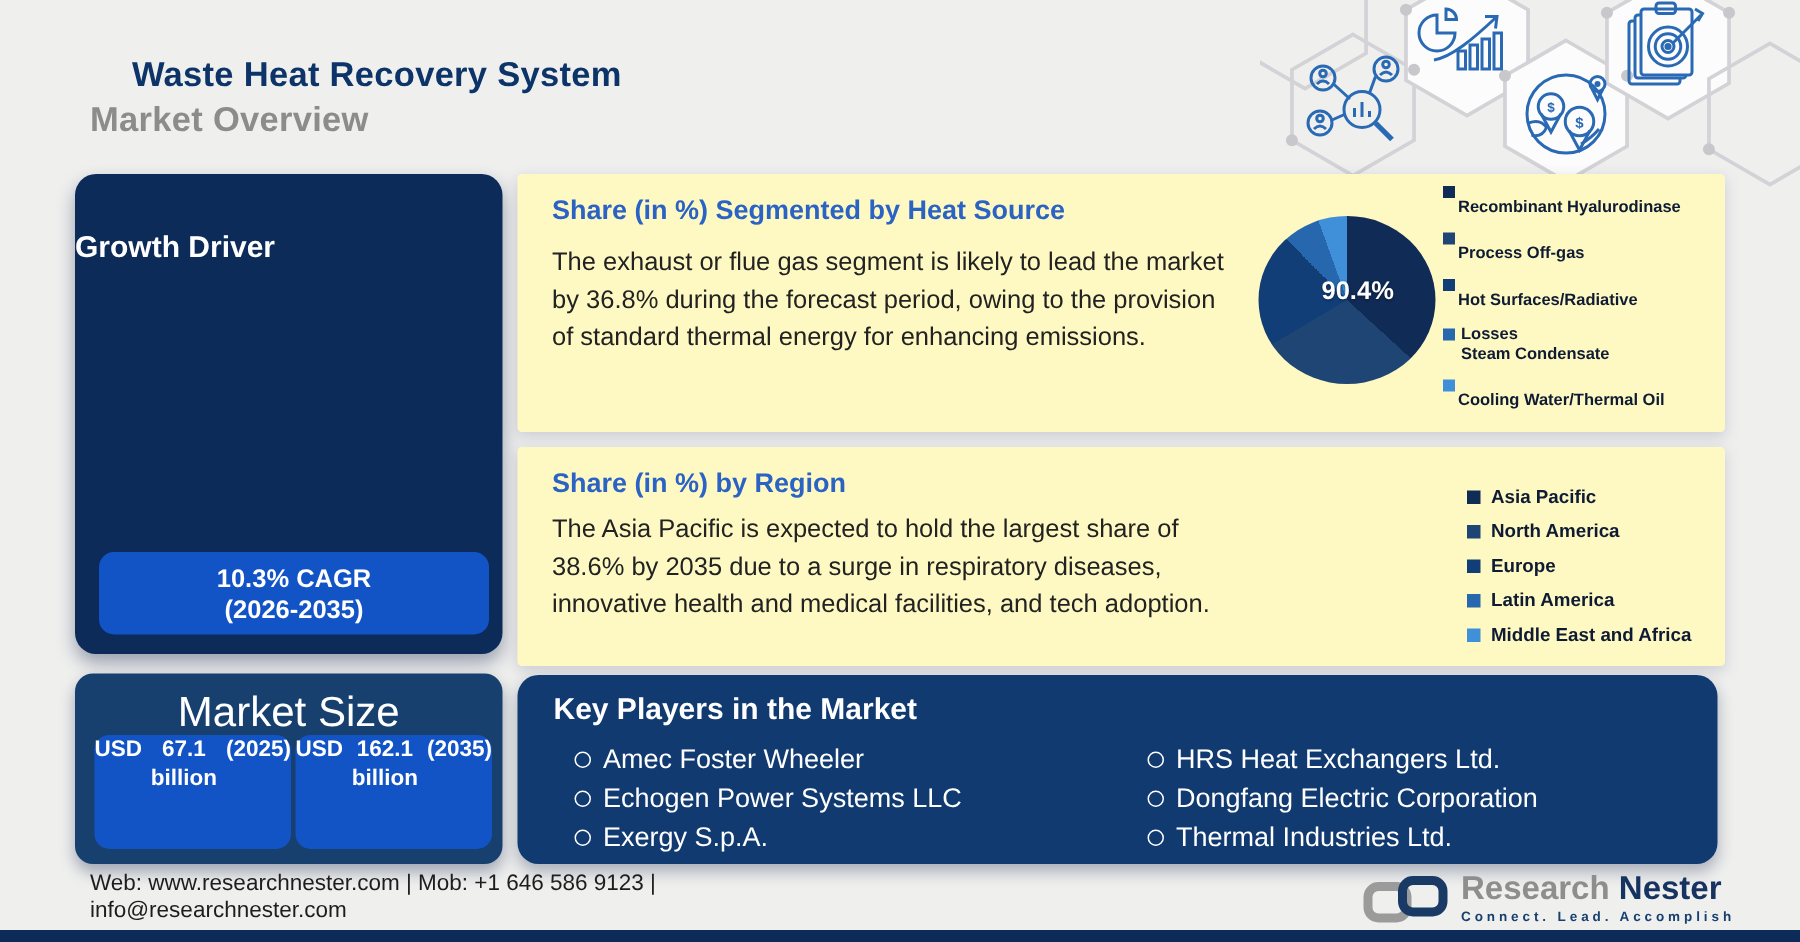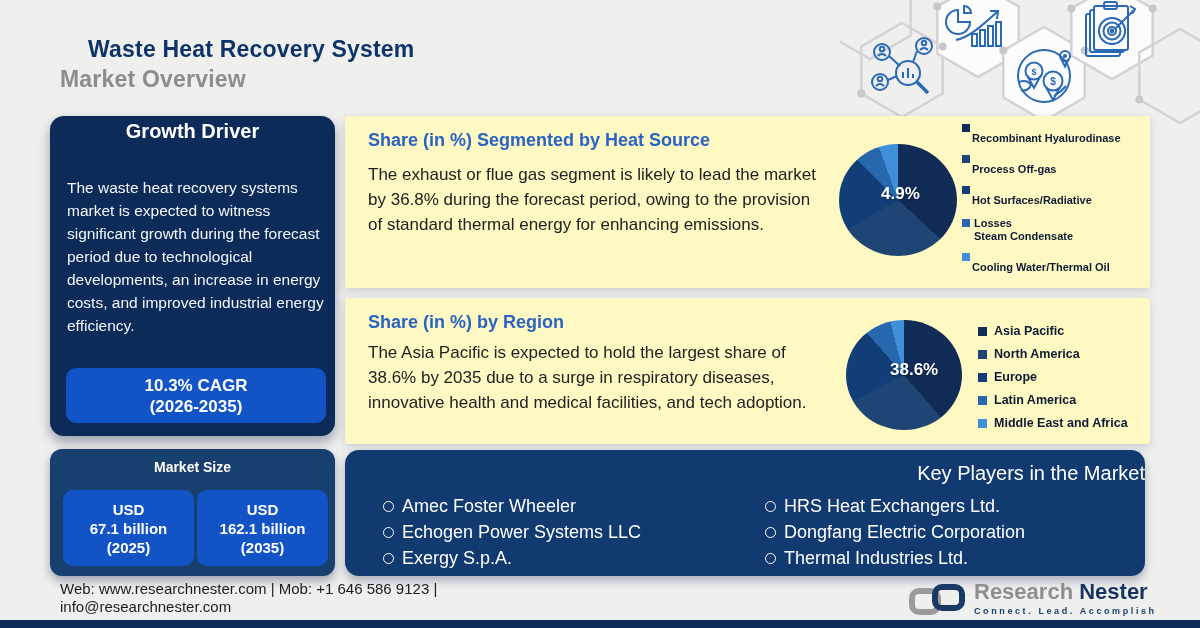--- a/index.html
+++ b/index.html
@@ -9,21 +9,21 @@
   
   .page-title{position:absolute;left:60px;top:36px;font-size:23px;font-weight:800;color:#0d3468;letter-spacing:.2px;margin-left:28px;}
   .page-subtitle{position:absolute;left:60px;top:66px;font-size:23px;font-weight:800;color:#8c8c8c;letter-spacing:.2px;}
 
   
   .hex-decor{position:absolute;right:0;top:0;}
 
   
   .panel{position:absolute;border-radius:14px;}
   #growth{left:50px;top:116px;width:285px;height:320px;background:#0d2b59;box-shadow:0 6px 12px rgba(10,30,70,.38);}
-  .g-title{color:#fff;text-align:center;font-size:20px;font-weight:bold;margin-top:4px;}
+  .g-title{color:#fff;font-size:20px;font-weight:bold;margin-top:38px;}
   .g-body{position:absolute;left:17px;top:60px;width:258px;color:#f3f6fb;font-size:15.5px;line-height:23px;}
   .cagr-box{position:absolute;left:16px;top:252px;width:260px;height:55px;background:#1254c6;border-radius:10px;
             color:#fff;font-weight:bold;font-size:17px;line-height:21px;text-align:center;
             display:flex;flex-direction:column;justify-content:center;}
 
   
   .card{position:absolute;background:#fef9c3;border-radius:3px;box-shadow:0 3px 9px rgba(110,120,140,.28);}
   #card1{left:345px;top:116px;width:805px;height:172px;}
   #card2{left:345px;top:298px;width:805px;height:146px;}
   .card-title{position:absolute;left:23px;top:14px;font-size:18px;font-weight:bold;color:#2b63c5;}
@@ -49,29 +49,29 @@
   .lg1-item.inline .lbl{padding-top:0;padding-left:12px;}
 
   
   .legend2{position:absolute;left:633px;top:26px;}
   .lg2-item{display:flex;align-items:center;margin-bottom:9px;}
   .lg2-item .sq{width:9px;height:9px;margin-right:7px;flex:none;}
   .lg2-item .lbl{font-size:12.5px;font-weight:bold;color:#0e1b33;}
 
   
   #market{left:50px;top:449px;width:285px;height:127px;background:#17406f;border-radius:12px;box-shadow:0 5px 10px rgba(10,30,70,.35);}
-  .m-title{color:#fff;text-align:center;font-size:14px;font-weight:bold;margin-top:10px;}
+  .m-title{color:#fff;text-align:center;font-size:28px;font-weight:normal;margin-top:10px;}
   .m-box{position:absolute;top:41px;width:131px;height:76px;background:#1254c6;border-radius:10px;color:#fff;
          text-align:center;font-weight:bold;font-size:15px;line-height:19px;
-         display:flex;flex-direction:column;justify-content:center;}
+         display:flex;flex-direction:row;justify-content:center;}
   #mbox1{left:13px;} #mbox2{left:147px;}
 
   
   #players{left:345px;top:450px;width:800px;height:126px;background:#113a70;border-radius:14px;box-shadow:0 5px 10px rgba(10,30,70,.3);}
-  .p-title{color:#fff;text-align:right;font-size:20px;font-weight:normal;margin-top:12px;}
+  .p-title{color:#fff;text-align:left;font-size:20px;font-weight:bold;margin-top:12px;padding-left:24px;}
   .p-col{position:absolute;top:46px;}
   #pcol1{left:38px;} #pcol2{left:420px;}
   .p-item{display:flex;align-items:center;color:#fff;font-size:18px;margin-bottom:5px;}
   .p-bullet{width:9px;height:9px;border:1.5px solid #fff;border-radius:50%;margin-right:8px;flex:none;}
 
   
   .footer-contact{position:absolute;left:60px;top:580px;font-size:15px;color:#1d1d1d;line-height:17.5px;}
   .footer-contact span{display:block;}
   .logo{position:absolute;left:908px;top:581px;display:flex;align-items:flex-start;}
   .logo-text{margin-left:8px;}
@@ -164,32 +164,31 @@
       <line x1="26" y1="-22" x2="7" y2="-3"></line>
       <path d="M22,-26 L27,-23 L24,-18"></path>
     </g>
   </svg>
 
   <div class="page-title">Waste Heat Recovery System</div>
   <div class="page-subtitle">Market Overview</div>
 
   <div class="panel" id="growth">
     <div class="g-title">Growth Driver</div>
-    <div class="g-body">The waste heat recovery systems market is expected to witness significant growth during the forecast period due to technological developments, an increase in energy costs, and improved industrial energy efficiency.</div>
     <div class="cagr-box">
       <span>10.3% CAGR</span>
       <span>(2026-2035)</span>
     </div>
   </div>
 
   <div class="card" id="card1">
     <div class="card-title">Share (in %) Segmented by Heat Source</div>
     <div class="card-body">The exhaust or flue gas segment is likely to lead the market by 36.8% during the forecast period, owing to the provision of standard thermal energy for enhancing emissions.</div>
     <div class="pie" id="pie1" style="background: conic-gradient(rgb(16, 43, 85) 0deg, rgb(16, 43, 85) 132.48deg, rgb(30, 69, 115) 132.48deg, rgb(30, 69, 115) 239.4deg, rgb(18, 62, 120) 239.4deg, rgb(18, 62, 120) 315deg, rgb(38, 103, 173) 315deg, rgb(38, 103, 173) 340.2deg, rgb(63, 144, 217) 340.2deg, rgb(63, 144, 217) 360deg);">
-      <span class="pie-label">4.9%</span>
+      <span class="pie-label">90.4%</span>
     </div>
     <div class="legend1">
       <div class="lg1-item">
         <span class="sq" style="background: rgb(16, 43, 85);"></span>
         <span class="lbl">
             <span>Recombinant Hyalurodinase</span>
             <span></span>
           </span>
       </div>
       <div class="lg1-item">
@@ -219,23 +218,20 @@
             <span>Cooling Water/Thermal Oil</span>
             <span></span>
           </span>
       </div>
     </div>
   </div>
 
   <div class="card" id="card2">
     <div class="card-title">Share (in %) by Region</div>
     <div class="card-body">The Asia Pacific is expected to hold the largest share of 38.6% by 2035 due to a surge in respiratory diseases, innovative health and medical facilities, and tech adoption.</div>
-    <div class="pie" id="pie2" style="background: conic-gradient(rgb(16, 43, 85) 0deg, rgb(16, 43, 85) 138.96deg, rgb(30, 69, 115) 138.96deg, rgb(30, 69, 115) 243deg, rgb(18, 62, 120) 243deg, rgb(18, 62, 120) 318.6deg, rgb(38, 103, 173) 318.6deg, rgb(38, 103, 173) 345.6deg, rgb(63, 144, 217) 345.6deg, rgb(63, 144, 217) 360deg);">
-      <span class="pie-label">38.6%</span>
-    </div>
     <div class="legend2">
       <div class="lg2-item">
         <span class="sq" style="background: rgb(16, 43, 85);"></span>
         <span class="lbl">Asia Pacific</span>
       </div>
       <div class="lg2-item">
         <span class="sq" style="background: rgb(30, 69, 115);"></span>
         <span class="lbl">North America</span>
       </div>
       <div class="lg2-item">

